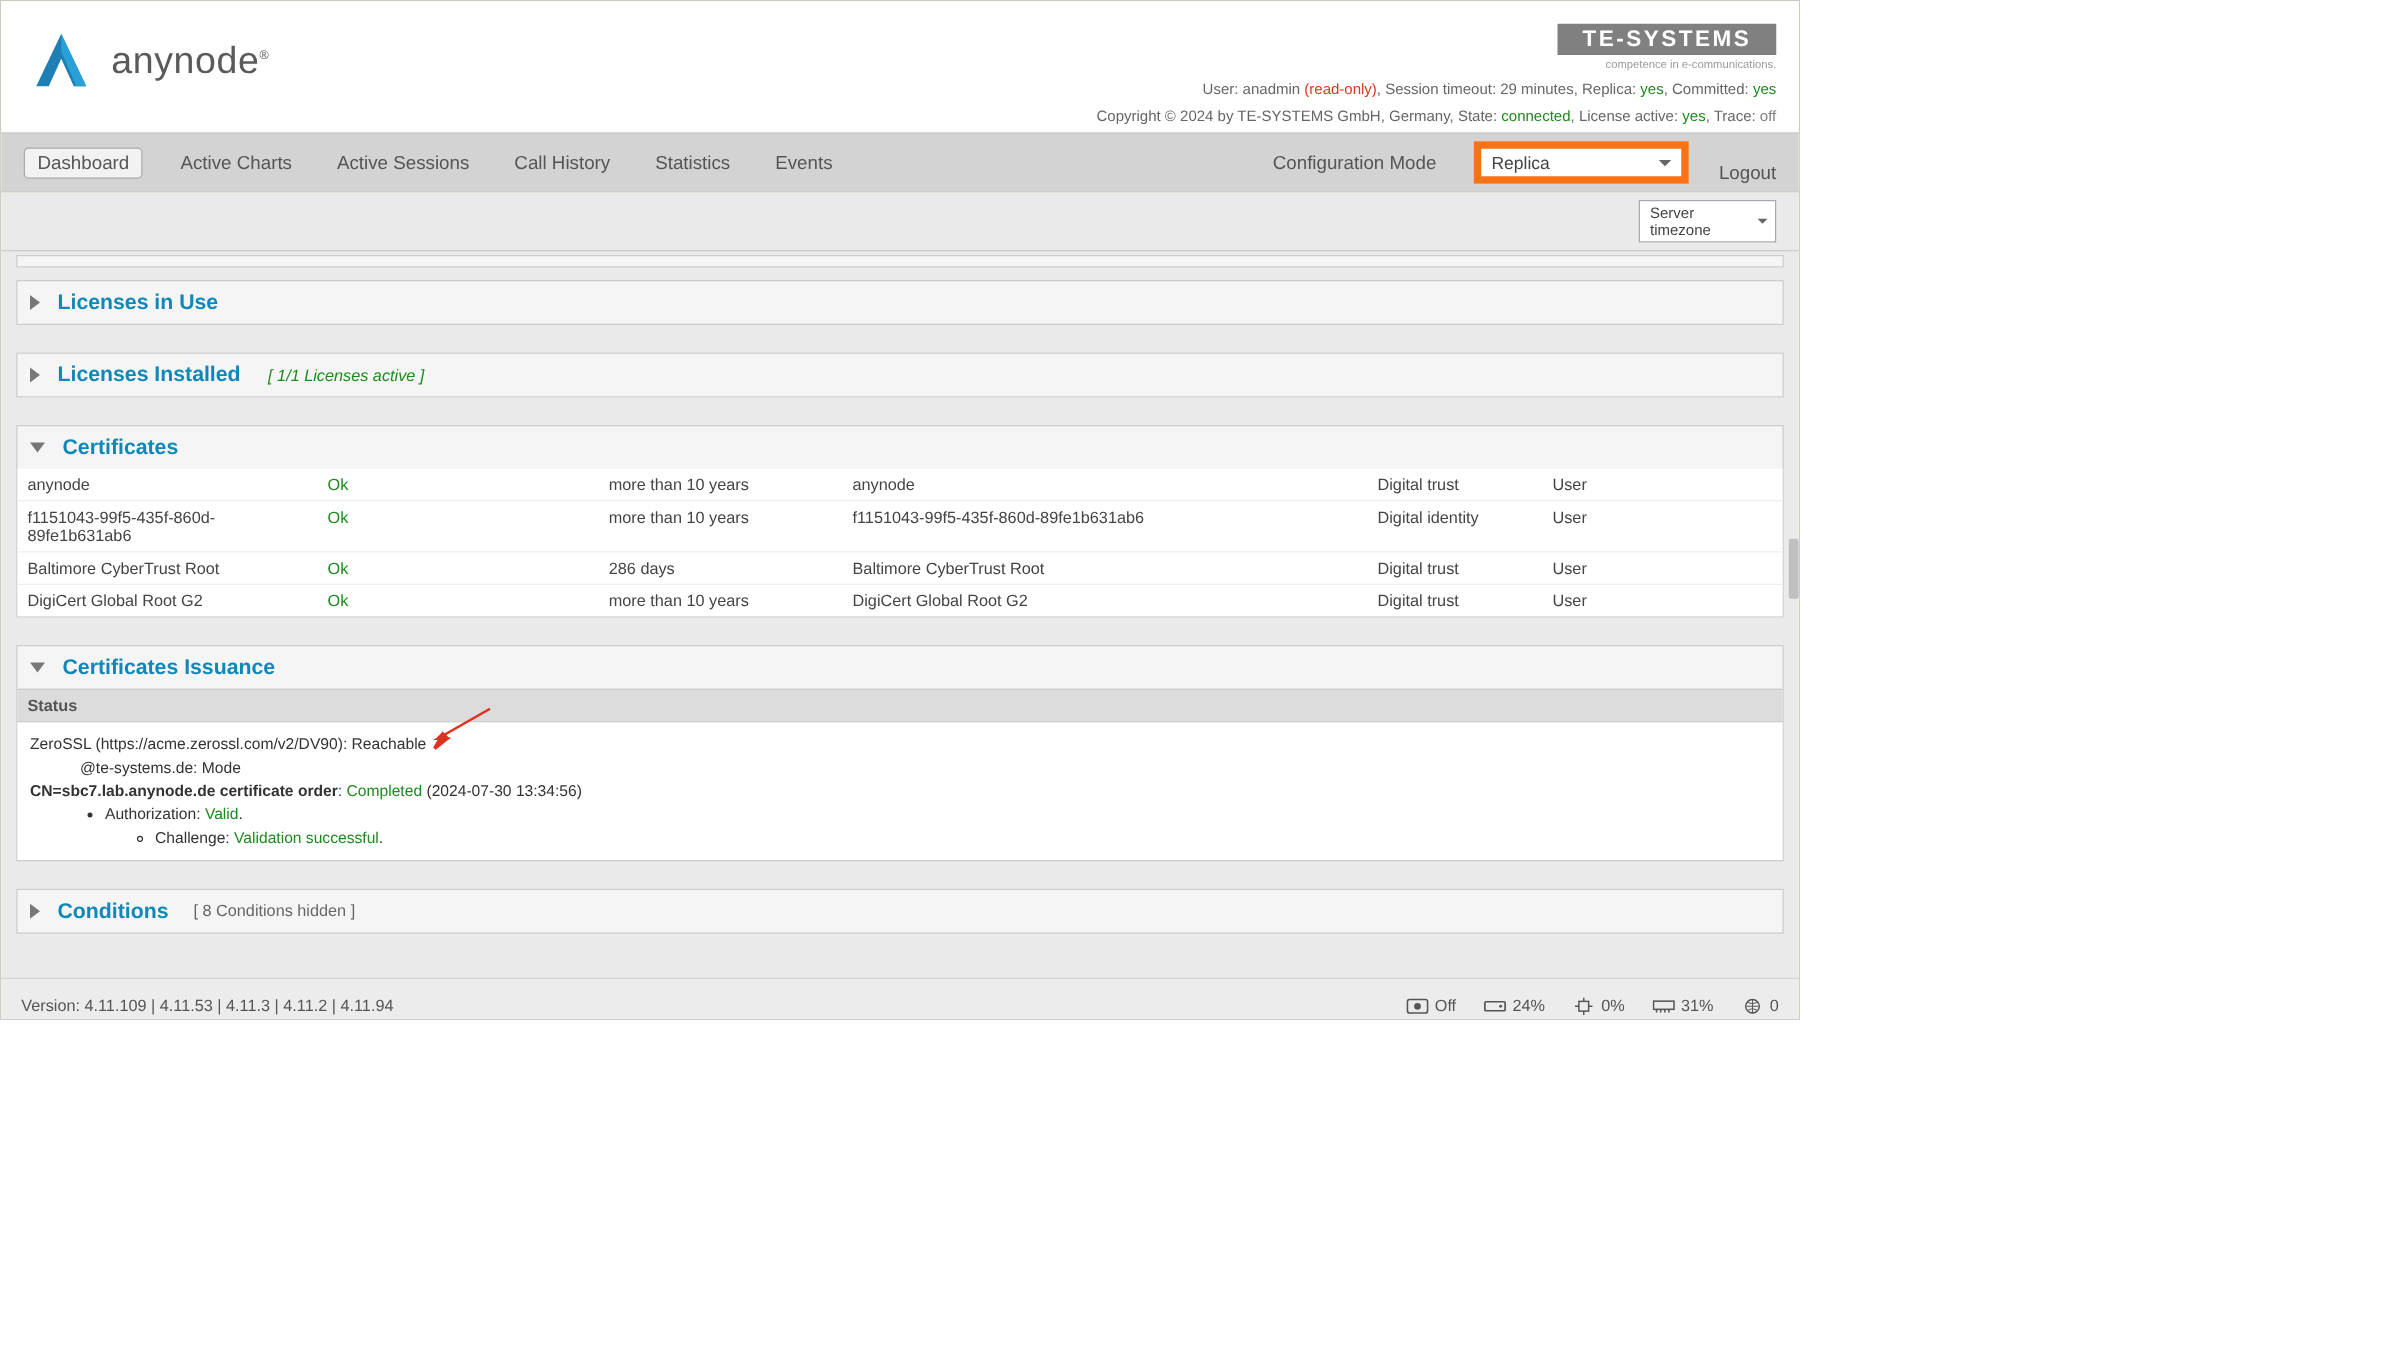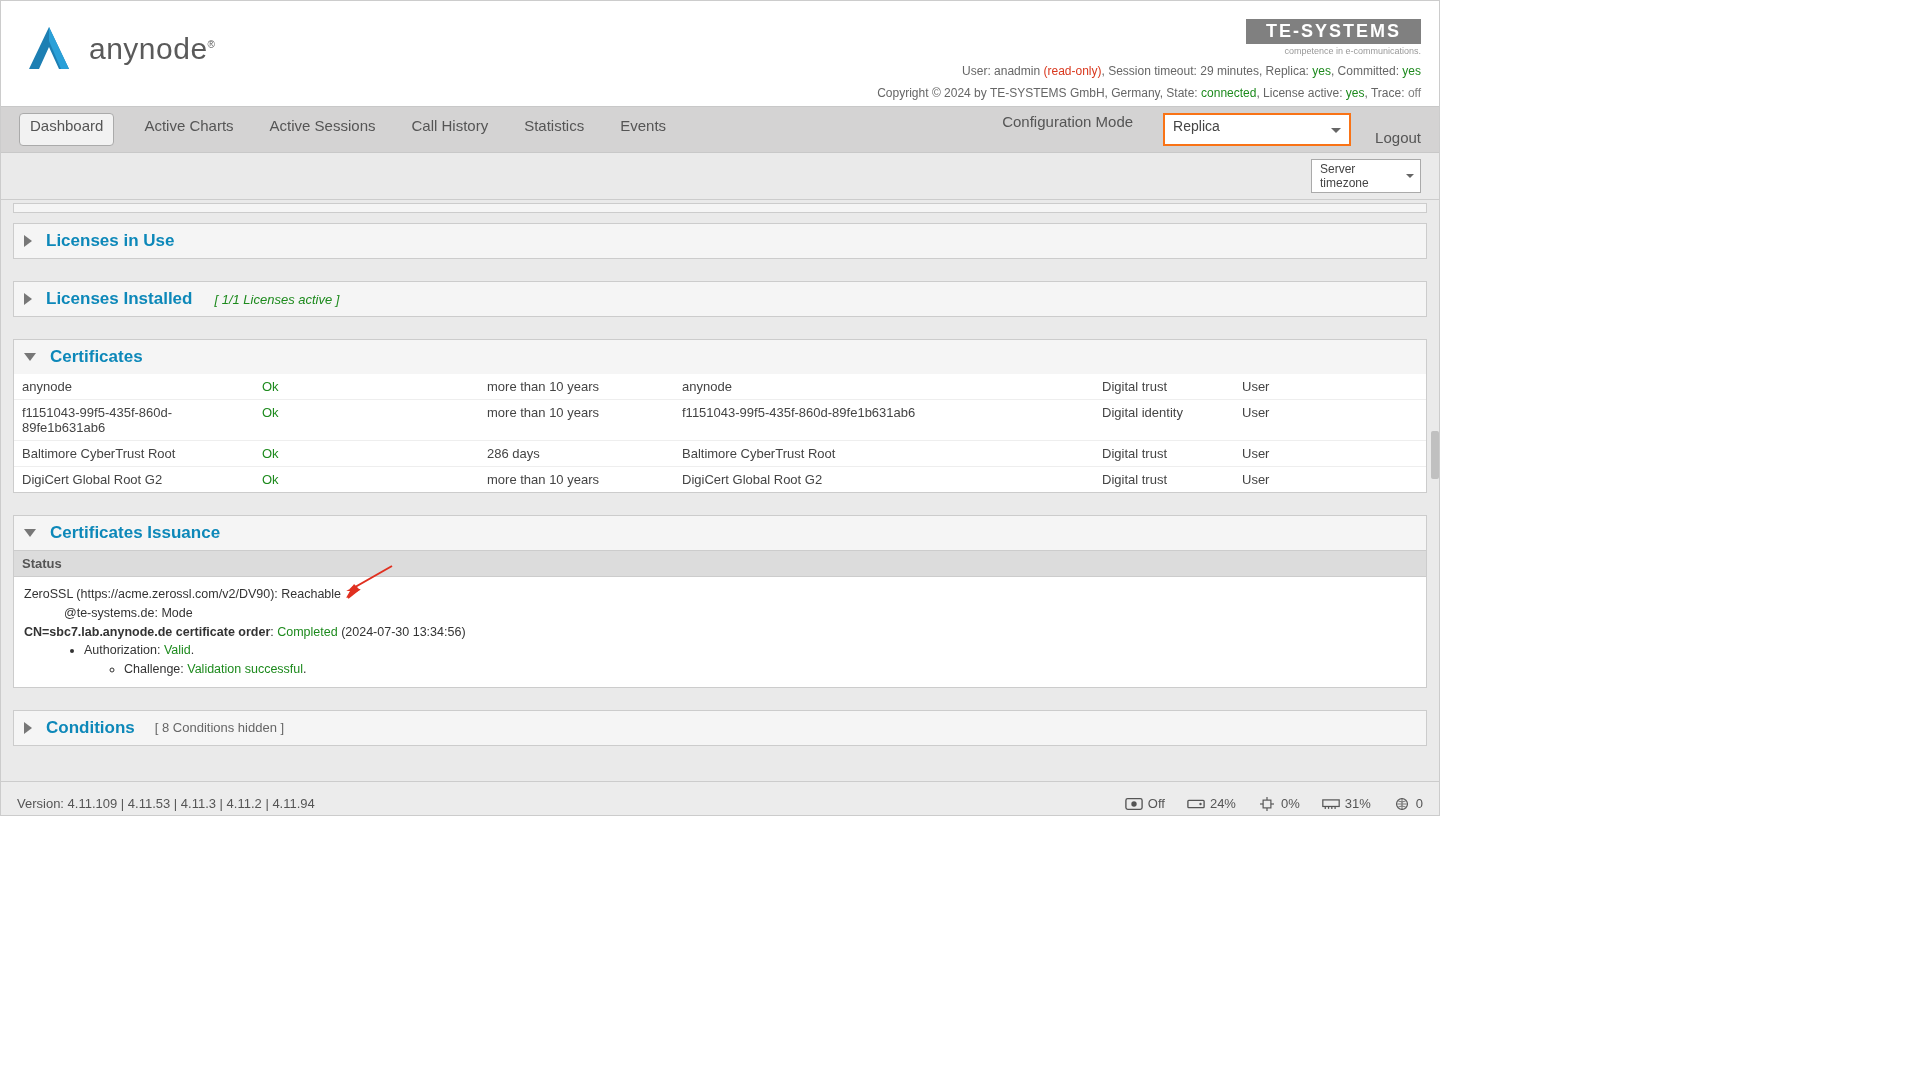--- a/index.html
+++ b/index.html
@@ -42,43 +42,44 @@
   }
   .tes-sub { font-size: 9px; color: #999; margin-top: 2px; }
   .user-line, .copy-line { font-size: 12px; color: #666; margin-top: 8px; }
   .green { color: #1d8a1d; }
   .red { color: #d9381e; }
   .gray { color: #808080; }
   
   .navbar {
     background: #d4d3d3;
     display: flex;
+    align-items: center;
     padding: 6px 18px;
     gap: 24px;
     border-top: 1px solid #c8c8c8;
     border-bottom: 1px solid #c8c8c8;
   }
   .nav-item {
     color: #555; font-size: 15px; cursor: pointer; padding: 4px 6px;
   }
   .nav-item.active {
     background: #f2f2f2;
     border: 1px solid #aaa;
     border-radius: 4px;
     padding: 3px 10px;
   }
   .nav-spacer { flex: 1; }
   .config-label { font-size: 15px; color: #555; margin-right: 6px;}
   .replica-select {
-    border: 2px solid #f97316;
+    border: 6px solid #f97316;
     padding: 3px 28px 3px 8px;
     font-size: 14px; color: #444;
     background: #fff;
     position: relative;
-    width: 188px;
+    width: 172px;
   }
   .replica-select::after {
     content: ""; position: absolute; right: 8px; top: 50%;
     margin-top: -2px; border: 5px solid transparent;
     border-top-color: #666;
   }
   .logout { font-size: 15px; color: #555; cursor: pointer; margin-top: 16px; }
   
   .secbar {
     background: #eaeaea;

